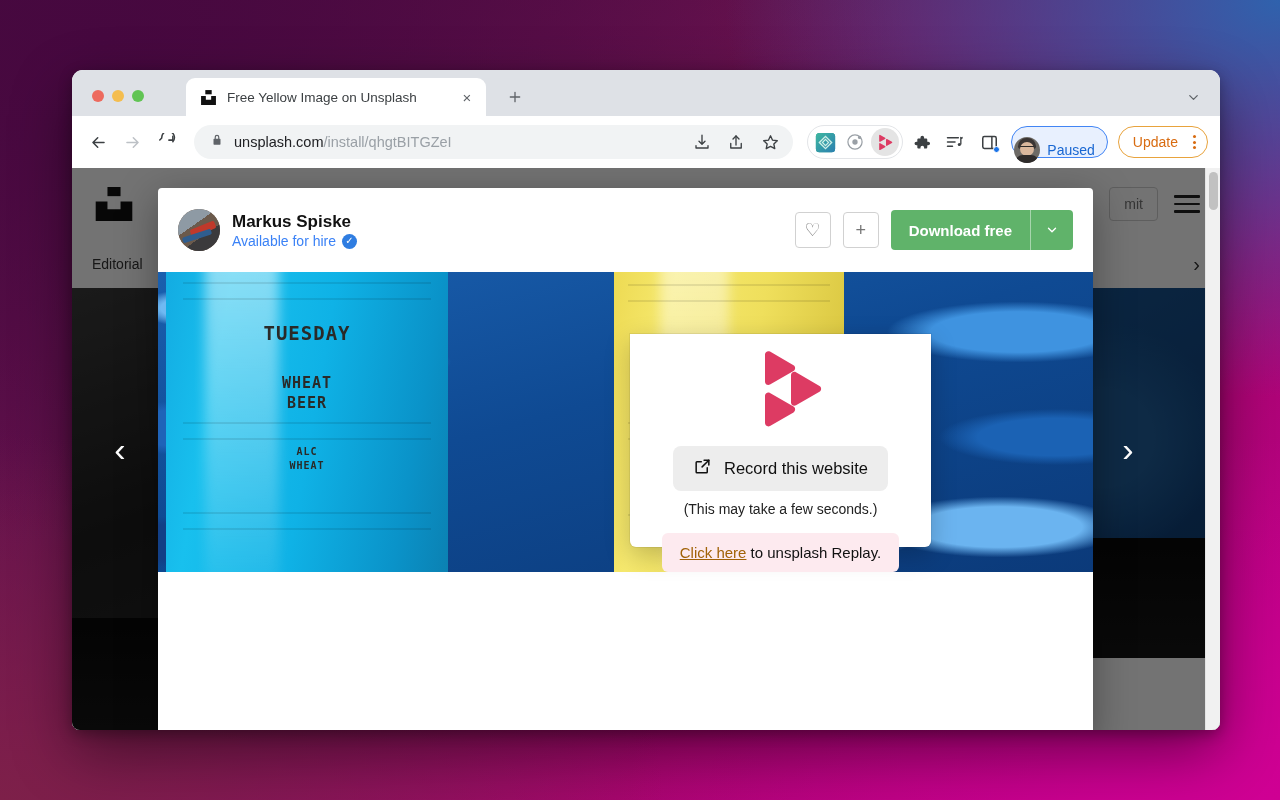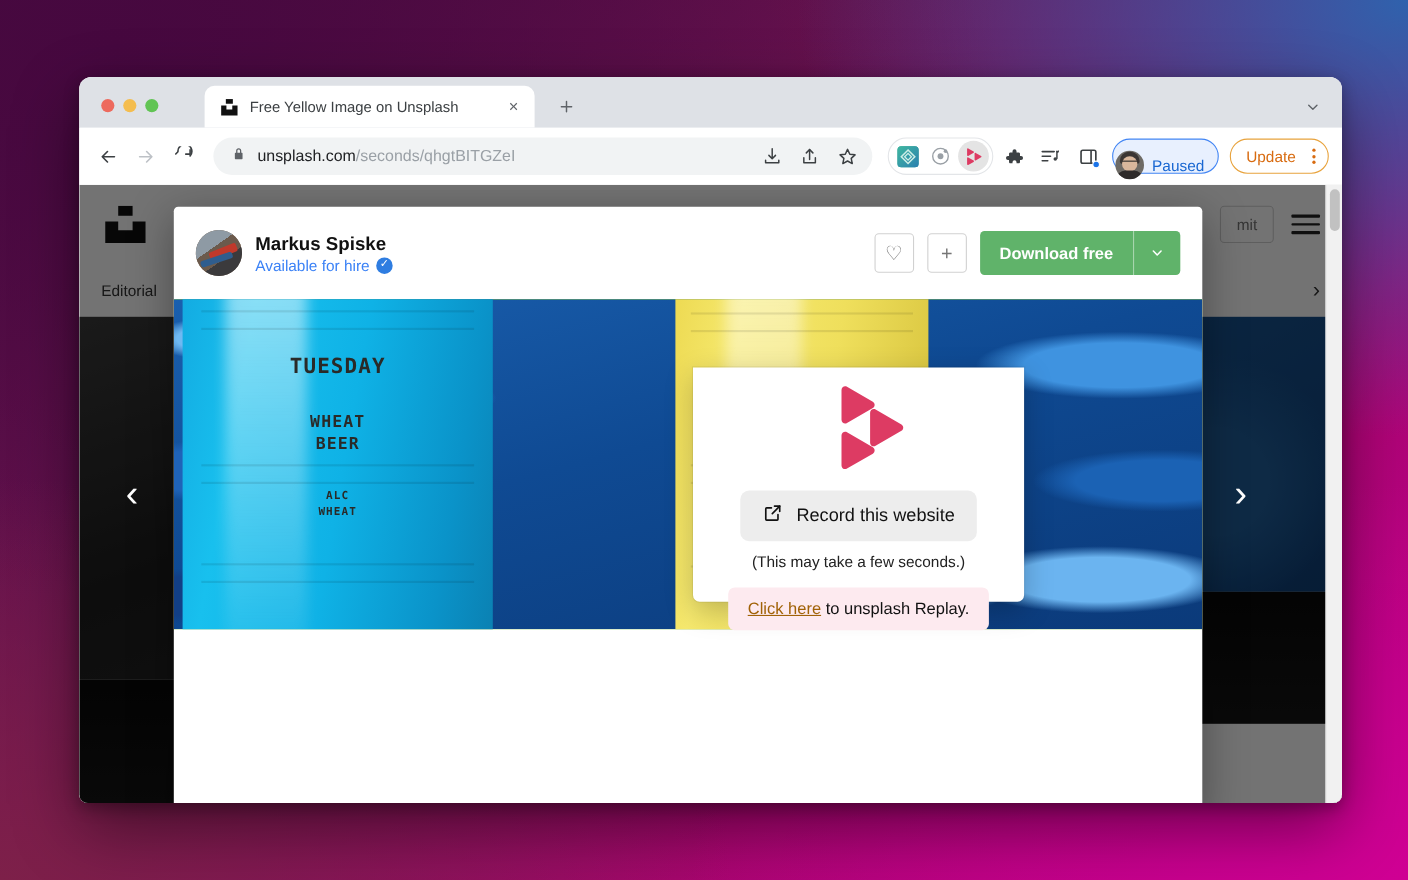--- a/index.html
+++ b/index.html
@@ -324,21 +324,21 @@
   .pm-download .chev {
     display: flex; align-items: center; justify-content: center;
     width: 42px; color: #fff; font-size: 13px;
   }
 
   
   .pm-photo {
     position: relative;
     height: 300px;
     overflow: hidden;
-    background: #84cc16;
+    background: #ef4444;
   }
   .petals {
     position: absolute; inset: 0;
     background:
       radial-gradient(ellipse 14% 10% at 8% 12%,  #6fb9f2 0 55%, rgba(111,185,242,0) 75%),
       radial-gradient(ellipse 12% 9%  at 22% 30%, #2a7fd4 0 55%, rgba(42,127,212,0) 78%),
       radial-gradient(ellipse 16% 12% at 5% 52%,  #1f63b8 0 55%, rgba(31,99,184,0) 78%),
       radial-gradient(ellipse 13% 10% at 17% 75%, #4ea0ea 0 55%, rgba(78,160,234,0) 78%),
       radial-gradient(ellipse 15% 11% at 3% 90%,  #123f86 0 55%, rgba(18,63,134,0) 78%),
       radial-gradient(ellipse 13% 11% at 63% 15%, #87c8f7 0 50%, rgba(135,200,247,0) 76%),
@@ -488,21 +488,21 @@
           <path d="M20 4v5h-5"></path>
         </svg>
       </div>
 
       <div class="omnibox">
         <span class="lock-icon">
           <svg viewBox="0 0 24 24" width="14" height="14" fill="currentColor">
             <path d="M17 10h-1V7a4 4 0 10-8 0v3H7a1 1 0 00-1 1v8a1 1 0 001 1h10a1 1 0 001-1v-8a1 1 0 00-1-1zm-7-3a2 2 0 114 0v3h-4z"></path>
           </svg>
         </span>
-        <span class="url-text"><b>unsplash.com</b><span>/seconds/qhgtBITGZeI</span></span>
+        <span class="url-text"><b>unsplash.com</b><span>/install/qhgtBITGZeI</span></span>
 
         <span class="omni-actions">
           <span class="omni-btn">
             <svg viewBox="0 0 24 24" width="18" height="18" fill="none" stroke="currentColor" stroke-width="1.8" stroke-linecap="round" stroke-linejoin="round">
               <path d="M12 3v10M8 11l4 4 4-4"></path>
                 <path d="M4 17v3h16v-3"></path>
             </svg>
           </span>
           <span class="omni-btn">
             <svg viewBox="0 0 24 24" width="18" height="18" fill="none" stroke="currentColor" stroke-width="1.8" stroke-linecap="round" stroke-linejoin="round">

